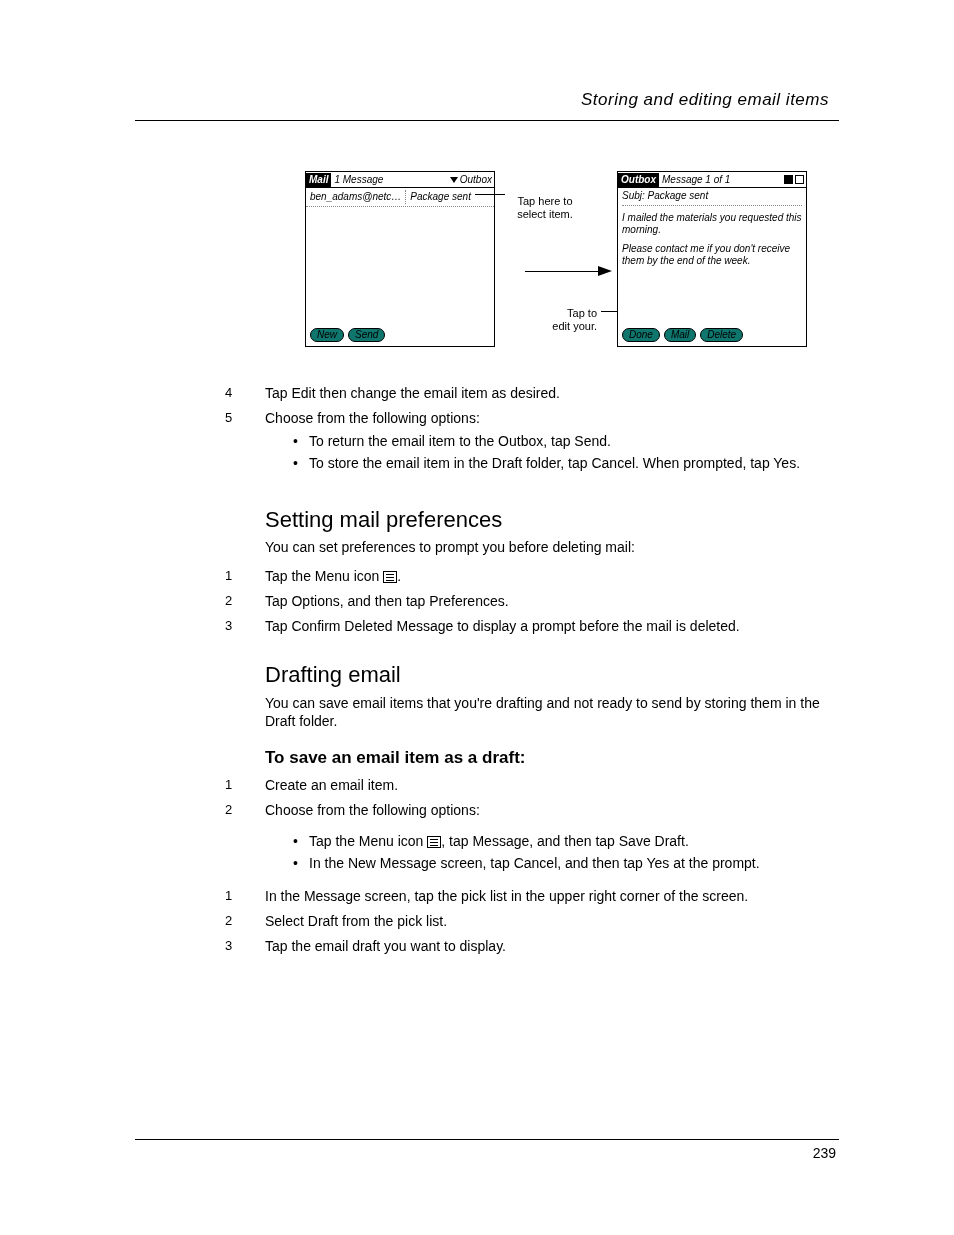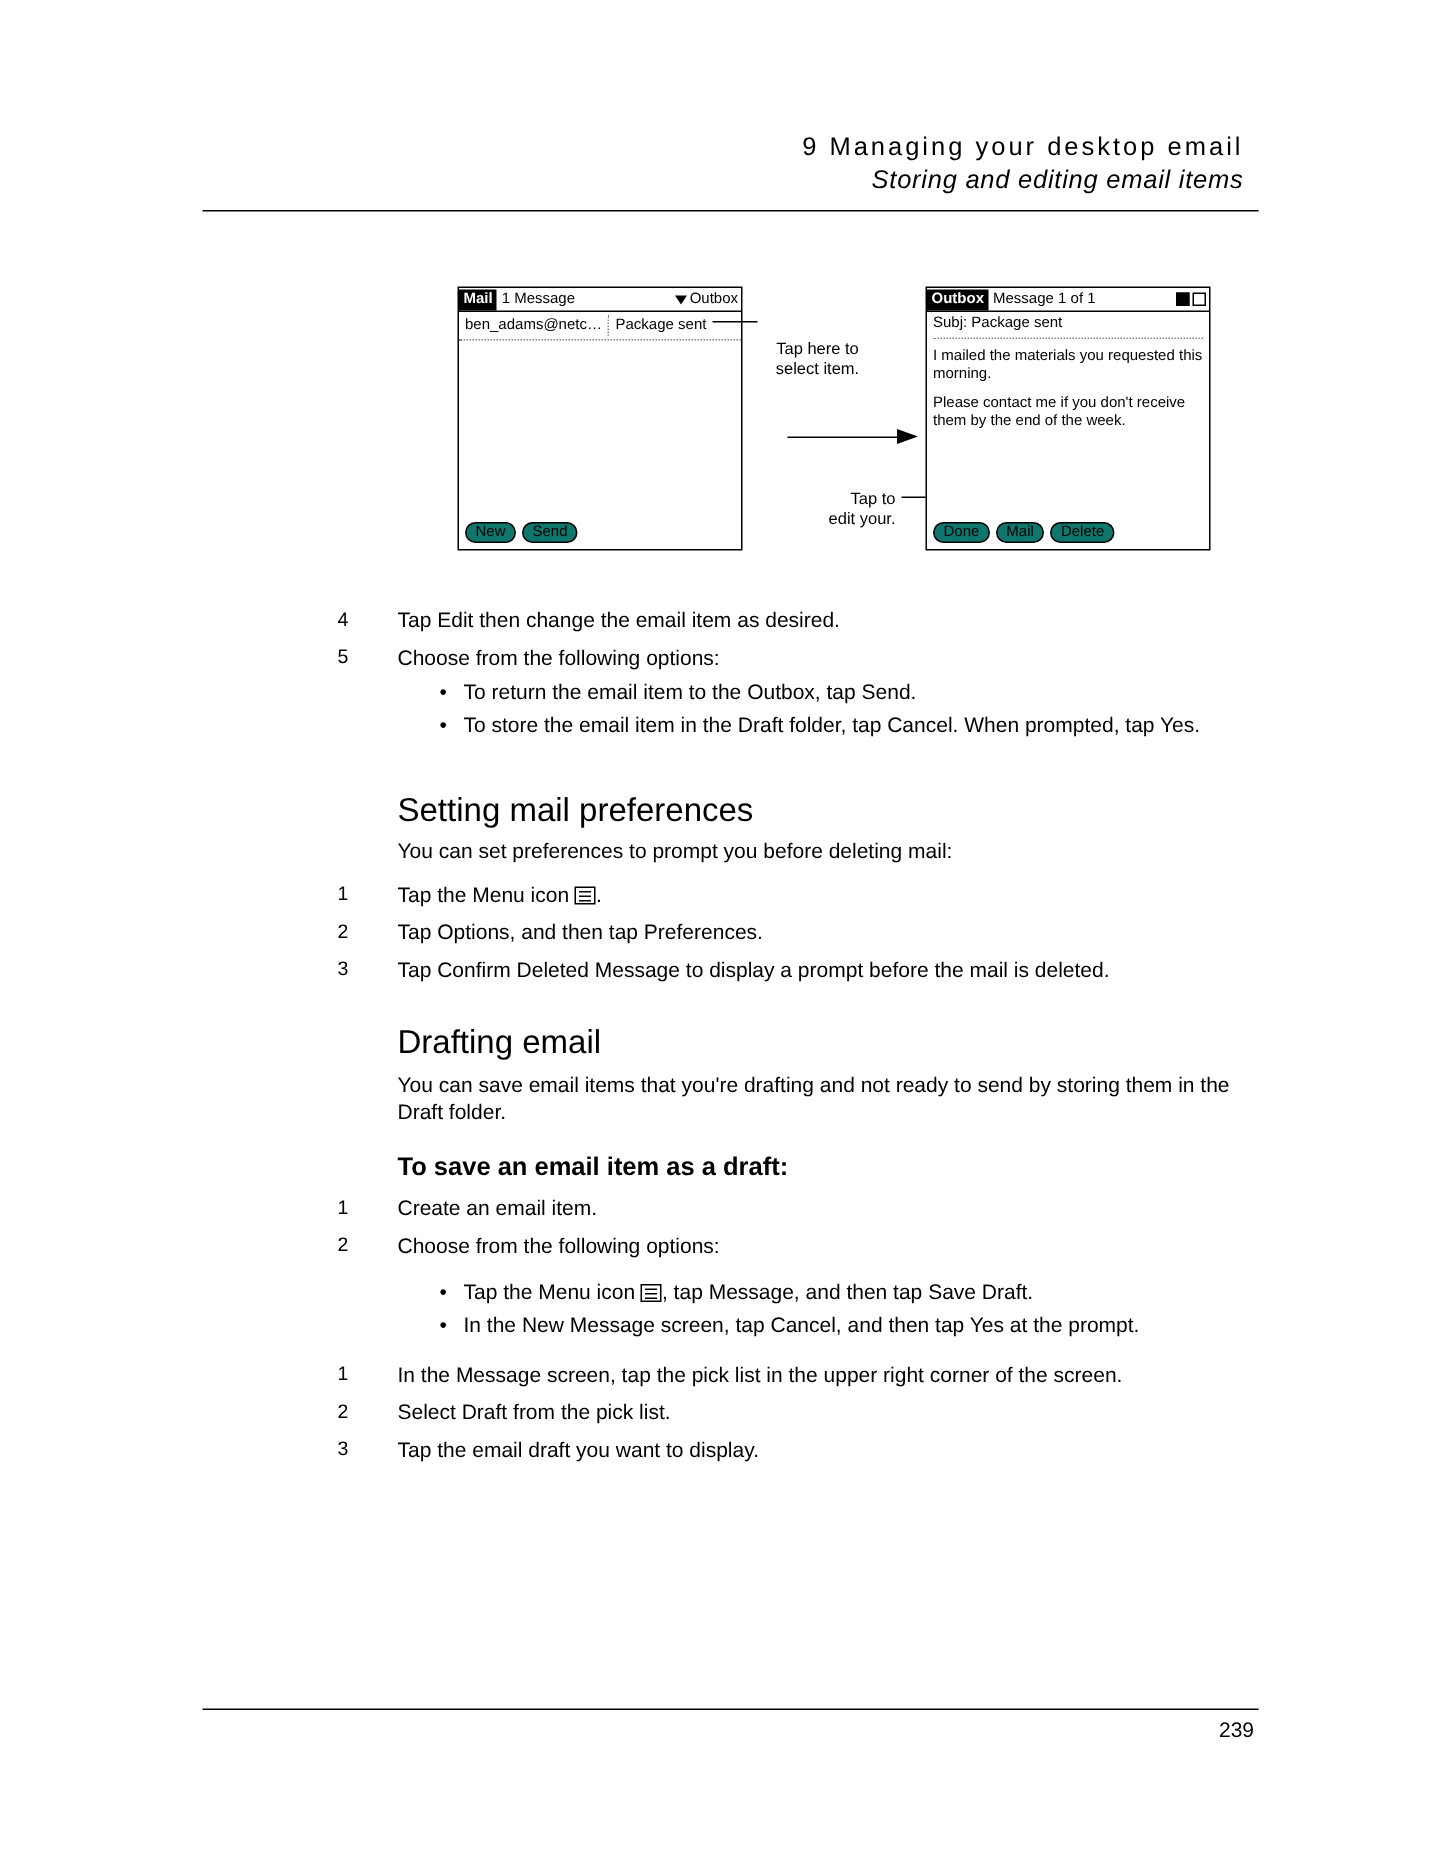--- a/index.html
+++ b/index.html
@@ -48,20 +48,21 @@
     margin-left: 40px;
     margin-bottom: 18px;
   }
   .screen {
     position: absolute;
     width: 190px;
     height: 176px;
     border: 1px solid #000;
     background: #fff;
     box-sizing: border-box;
+    font-style: italic;
   }
   .screen.left { left: 0; top: 0; }
   .screen.right { left: 312px; top: 0; }
 
   .scr-titlebar {
     display: flex;
     align-items: center;
     font-family: Arial, sans-serif;
     font-size: 10px;
     height: 16px;
@@ -236,21 +237,20 @@
     bottom: 74px;
     font-size: 14px;
   }
 </style>
 </head>
 <body>
 
 <div class="page">
 
   <div class="running-head">
-    <div class="rh-line1">9 Managing your desktop email</div>
     <div class="rh-line2">Storing and editing email items</div>
   </div>
   <hr class="rule">
 
   <div class="content">
 
     <div class="figure">
 
       <div class="screen left">
         <div class="scr-titlebar">
@@ -266,21 +266,21 @@
           <span class="col-sep">ben_adams@netc…</span>
           <span>Package sent</span>
         </div>
         <div class="scr-btnbar">
           <span class="pbtn">New</span>
           <span class="pbtn">Send</span>
         </div>
       </div>
 
       <div class="lead-h" style="left:170px; top:23px; width:30px;"></div>
-      <div class="callout" style="left:200px; top:36px; width:80px;text-align:center;">Tap here to select item.</div>
+      <div class="callout" style="left:200px; top:24px; width:80px;text-align:center;">Tap here to select item.</div>
 
       <div class="lead-h" style="left:220px; top:100px; width:75px;"></div>
       <div class="arrow-right" style="left:293px; top:95px;"></div>
 
       <div class="callout" style="left:242px; top:136px; width:50px; text-align:right;">Tap to edit your.</div>
       <div class="lead-h" style="left:296px; top:140px; width:40px;"></div>
       <div class="lead-v" style="left:336px; top:140px; height:24px;"></div>
 
       <div class="screen right">
         <div class="scr-titlebar">

